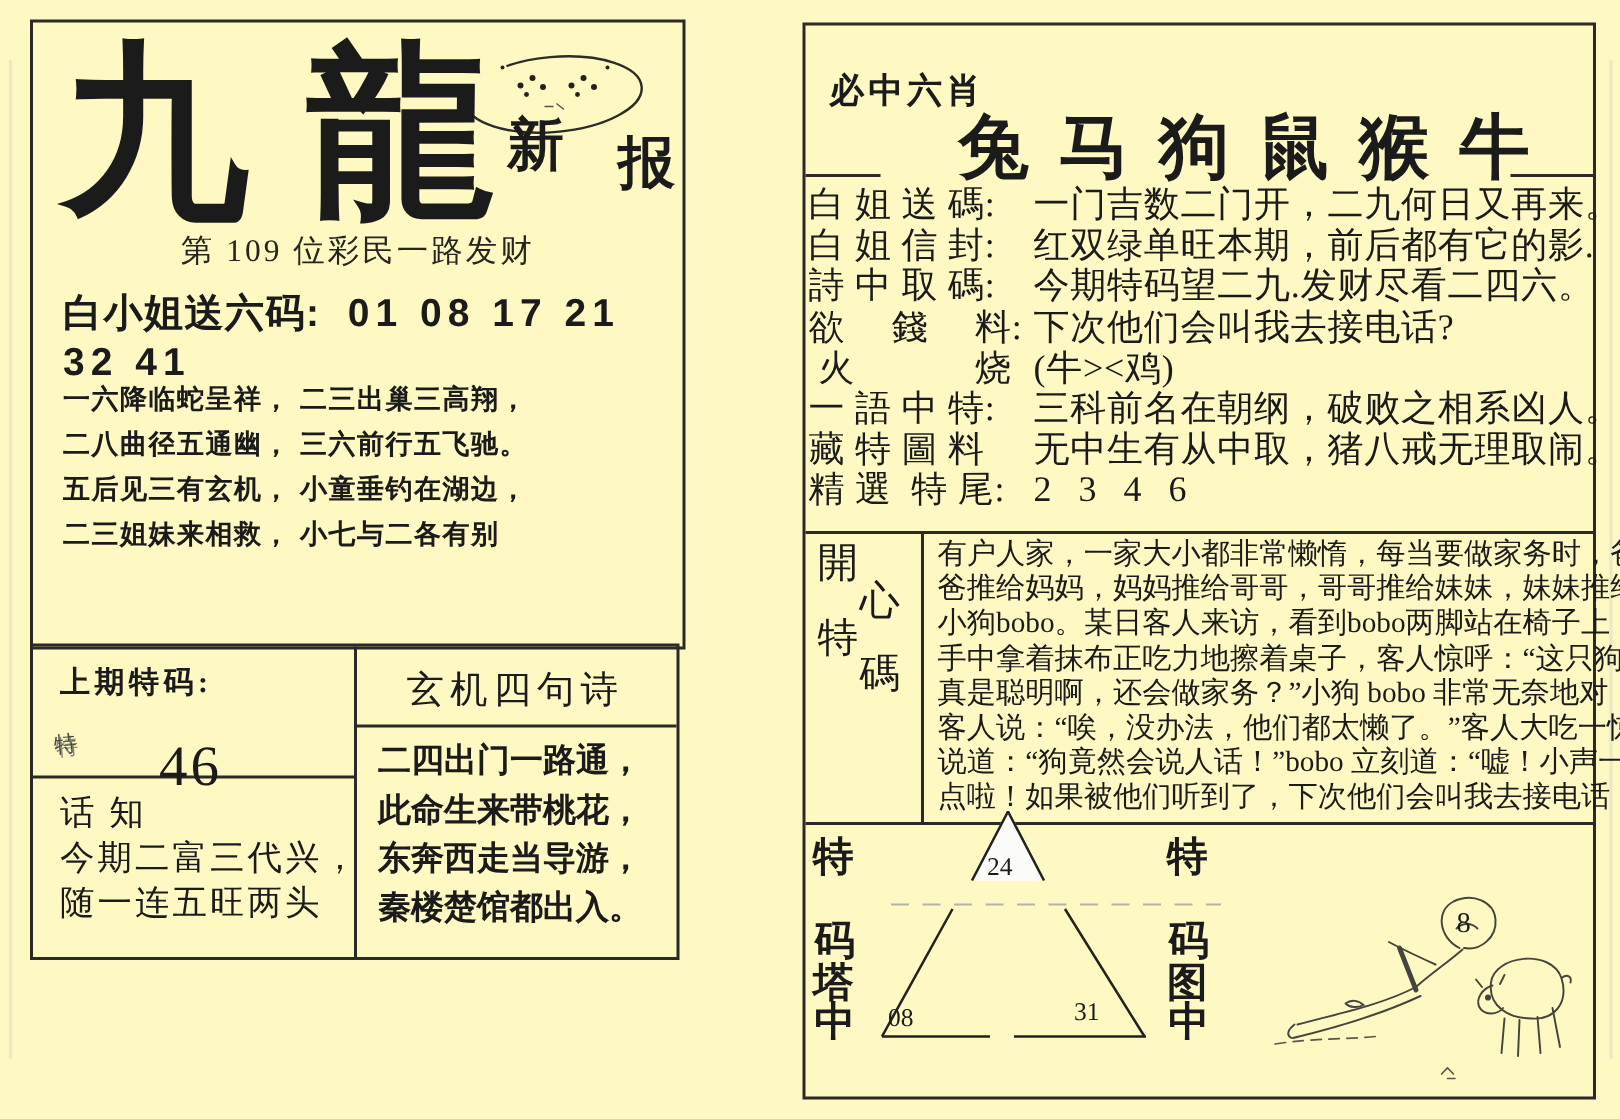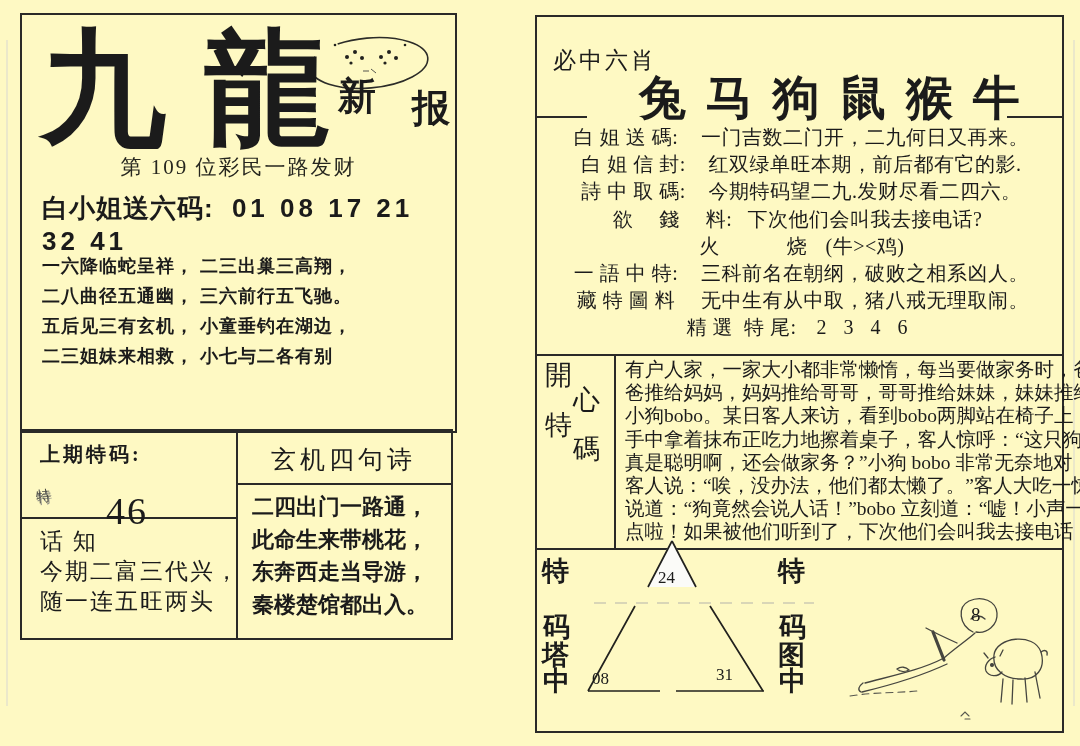--- a/index.html
+++ b/index.html
@@ -33,26 +33,26 @@
            transform:rotate(-5deg);text-shadow:1px 2px 0 #8a8a84;}
   .prev-number{position:absolute;left:84px;top:38px;font-size:38px;letter-spacing:2px;margin-top:20px;}
   .notice{position:absolute;left:18px;top:96px;font-size:23px;line-height:30px;letter-spacing:2px;}
   .xuanji-title{position:absolute;left:216px;top:12px;width:211px;text-align:center;
                 font-size:25px;letter-spacing:4px;}
   .xuanji-lines{position:absolute;left:230px;top:60px;font-size:22px;font-weight:700;
                 line-height:32.5px;white-space:nowrap;}
 
   
   #rightBox{left:535px;top:15px;width:525px;height:714px;}
-  .zp-label{position:absolute;left:16px;top:28px;font-size:23px;letter-spacing:3px;}
+  .zp-label{position:absolute;left:16px;top:28px;font-size:23px;letter-spacing:3px;font-weight:bold;}
   .zodiacs{position:absolute;left:102px;top:6px;font-size:47px;font-weight:700;
            letter-spacing:4px;white-space:nowrap;margin-top:44px;}
   .tick-left{position:absolute;left:0;top:99px;width:50px;border-top:2px solid #2a2a28;}
   .tick-right{position:absolute;right:0;top:99px;width:55px;border-top:2px solid #2a2a28;}
-  .tips{position:absolute;left:14px;top:107px;font-size:20px;letter-spacing:.5px;text-align:center;}
+  .tips{position:absolute;left:2px;top:107px;font-size:24px;letter-spacing:.5px;}
   .tip-row{height:27.2px;line-height:27.2px;white-space:nowrap;}
   .tip-label{display:inline-block;width:150px;white-space:pre;}
   .mid-div{position:absolute;left:0;right:0;top:337px;border-top:2px solid #2a2a28;}
   .joke-vdiv{position:absolute;left:77px;top:337px;height:194px;border-left:2px solid #2a2a28;}
   .joke-char{position:absolute;font-size:27px;}
   .joke-text{position:absolute;left:88px;top:341px;width:428px;font-size:19.5px;
              line-height:23.2px;white-space:nowrap;}
   .bot-div{position:absolute;left:0;right:0;top:531px;border-top:2px solid #2a2a28;}
   .tower-char{position:absolute;font-size:27px;font-weight:600;}
   .pyr-svg{position:absolute;left:38px;top:515px;}

